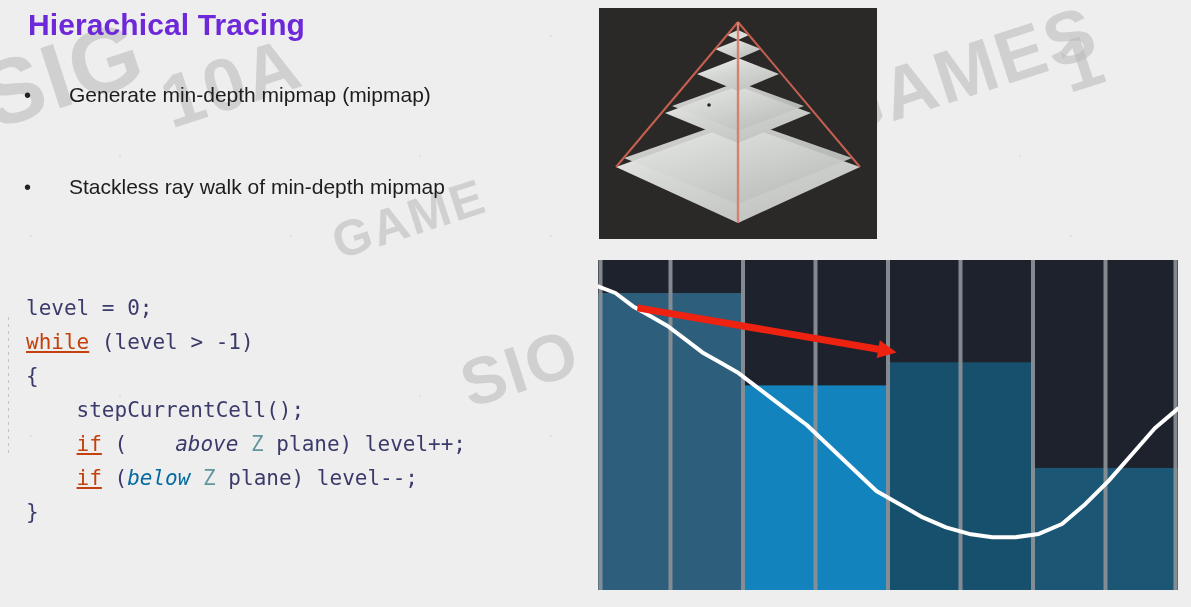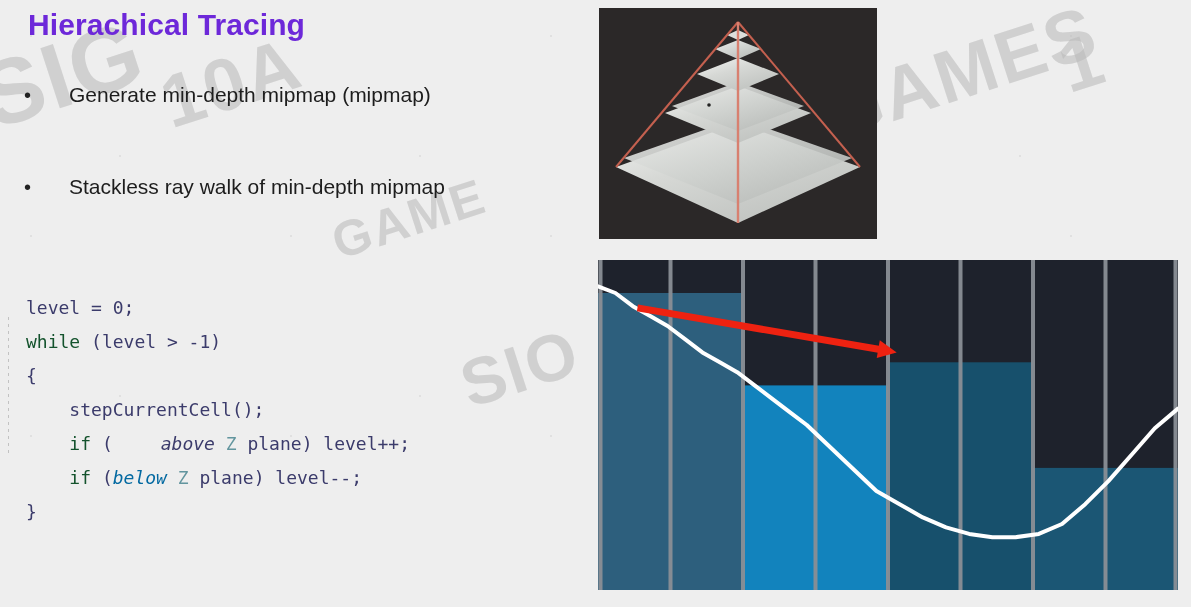--- a/index.html
+++ b/index.html
@@ -39,26 +39,26 @@
     width:18px;flex:0 0 18px;font-size:20px;line-height:26px;color:#222;text-align:left;
   }
   .bullet .btext{
     font-size:21px;line-height:26px;color:#1d1d1d;padding-left:27px;
   }
 
   
   .code{
     position:absolute;left:26px;top:291px;
     font-family:"DejaVu Sans Mono", monospace;
-    font-size:18px;line-height:34px;
+    font-size:21px;line-height:34px;
     white-space:pre;
     color:#3b3b6b;
   }
   .code .line{position:relative;height:34px;}
-  .kw{color:#14532d;}
+  .kw{color:#c2410c;text-decoration:underline;}
   .ident{color:#3b3b6b;}
   .it-navy{color:#3b3b6b;font-style:italic;margin-left:48px;}
   .it-purple{color:#0369a1;font-style:italic;}
   .teal{color:#62959e;}
   .punc{color:#3b3b6b;}
   .indent-guide{
     position:absolute;left:8px;top:317px;width:1px;height:140px;
     background:repeating-linear-gradient(to bottom,#c2c2c2 0 3px,transparent 3px 7px);
   }
 

